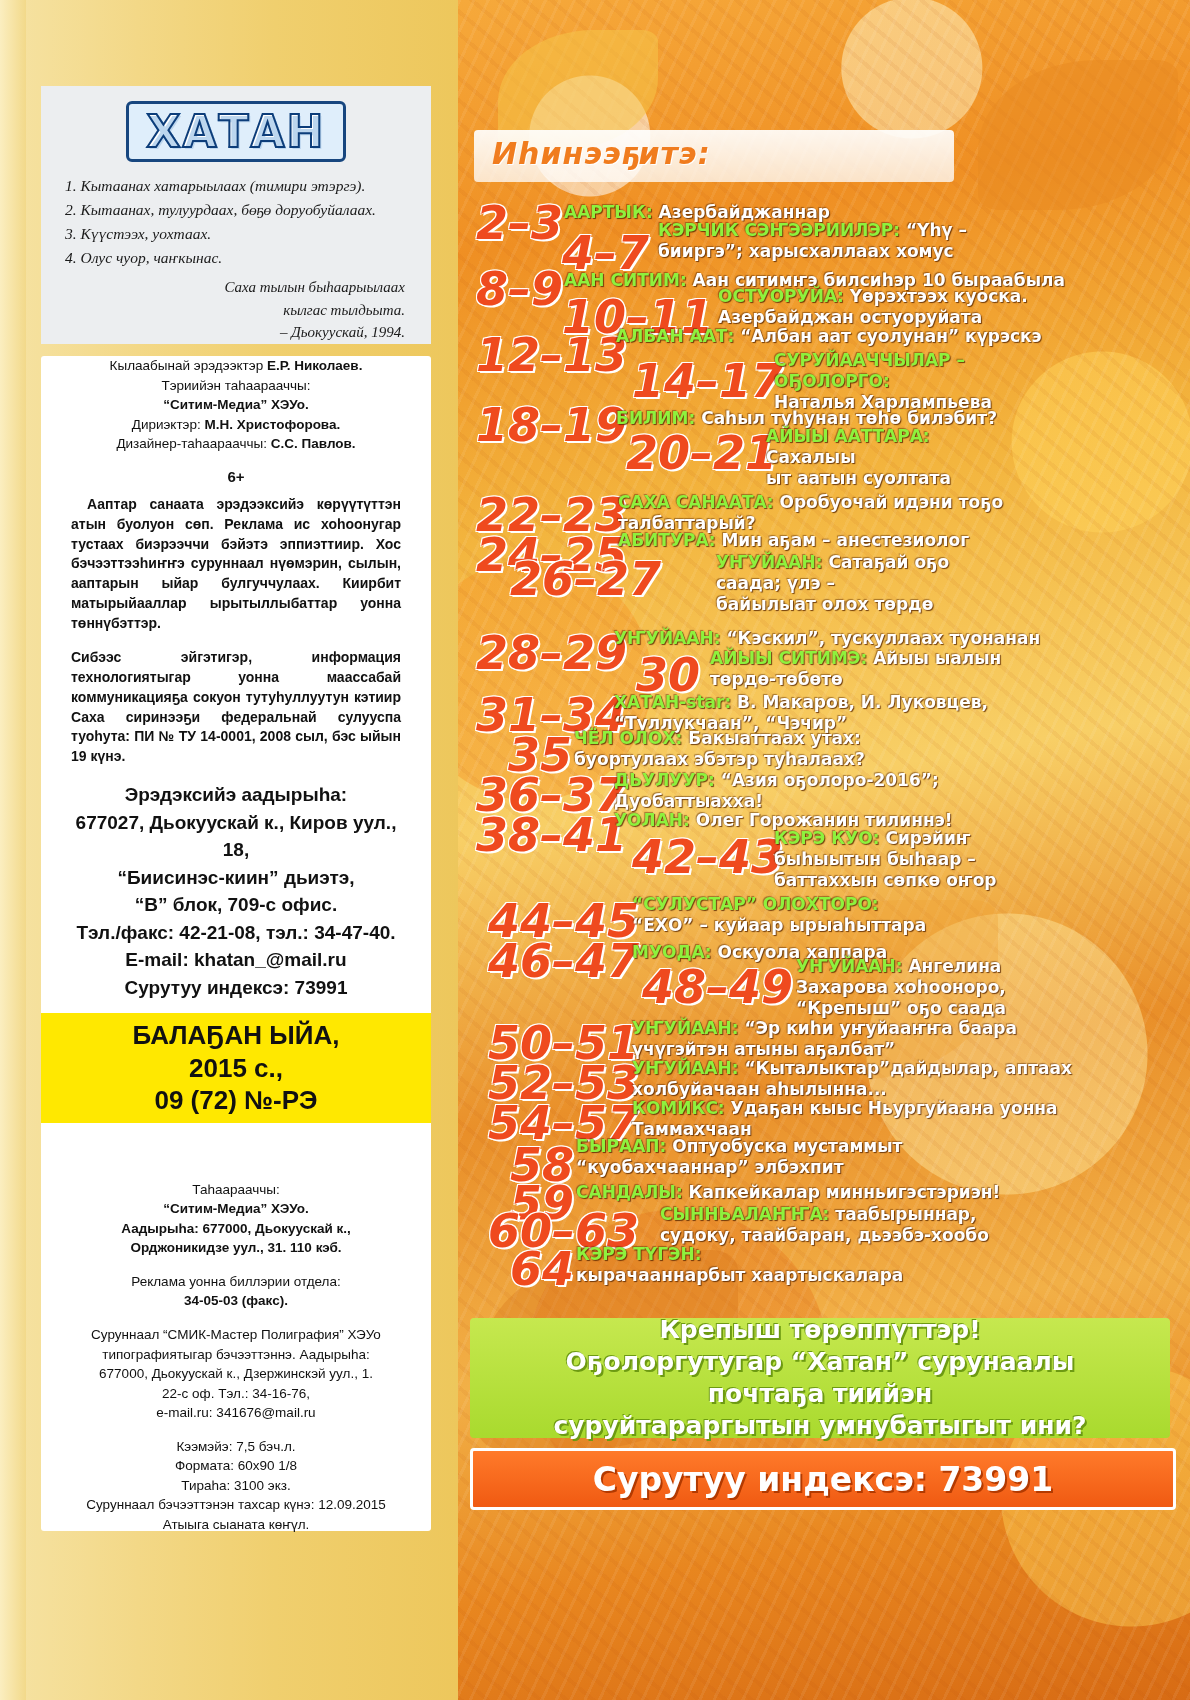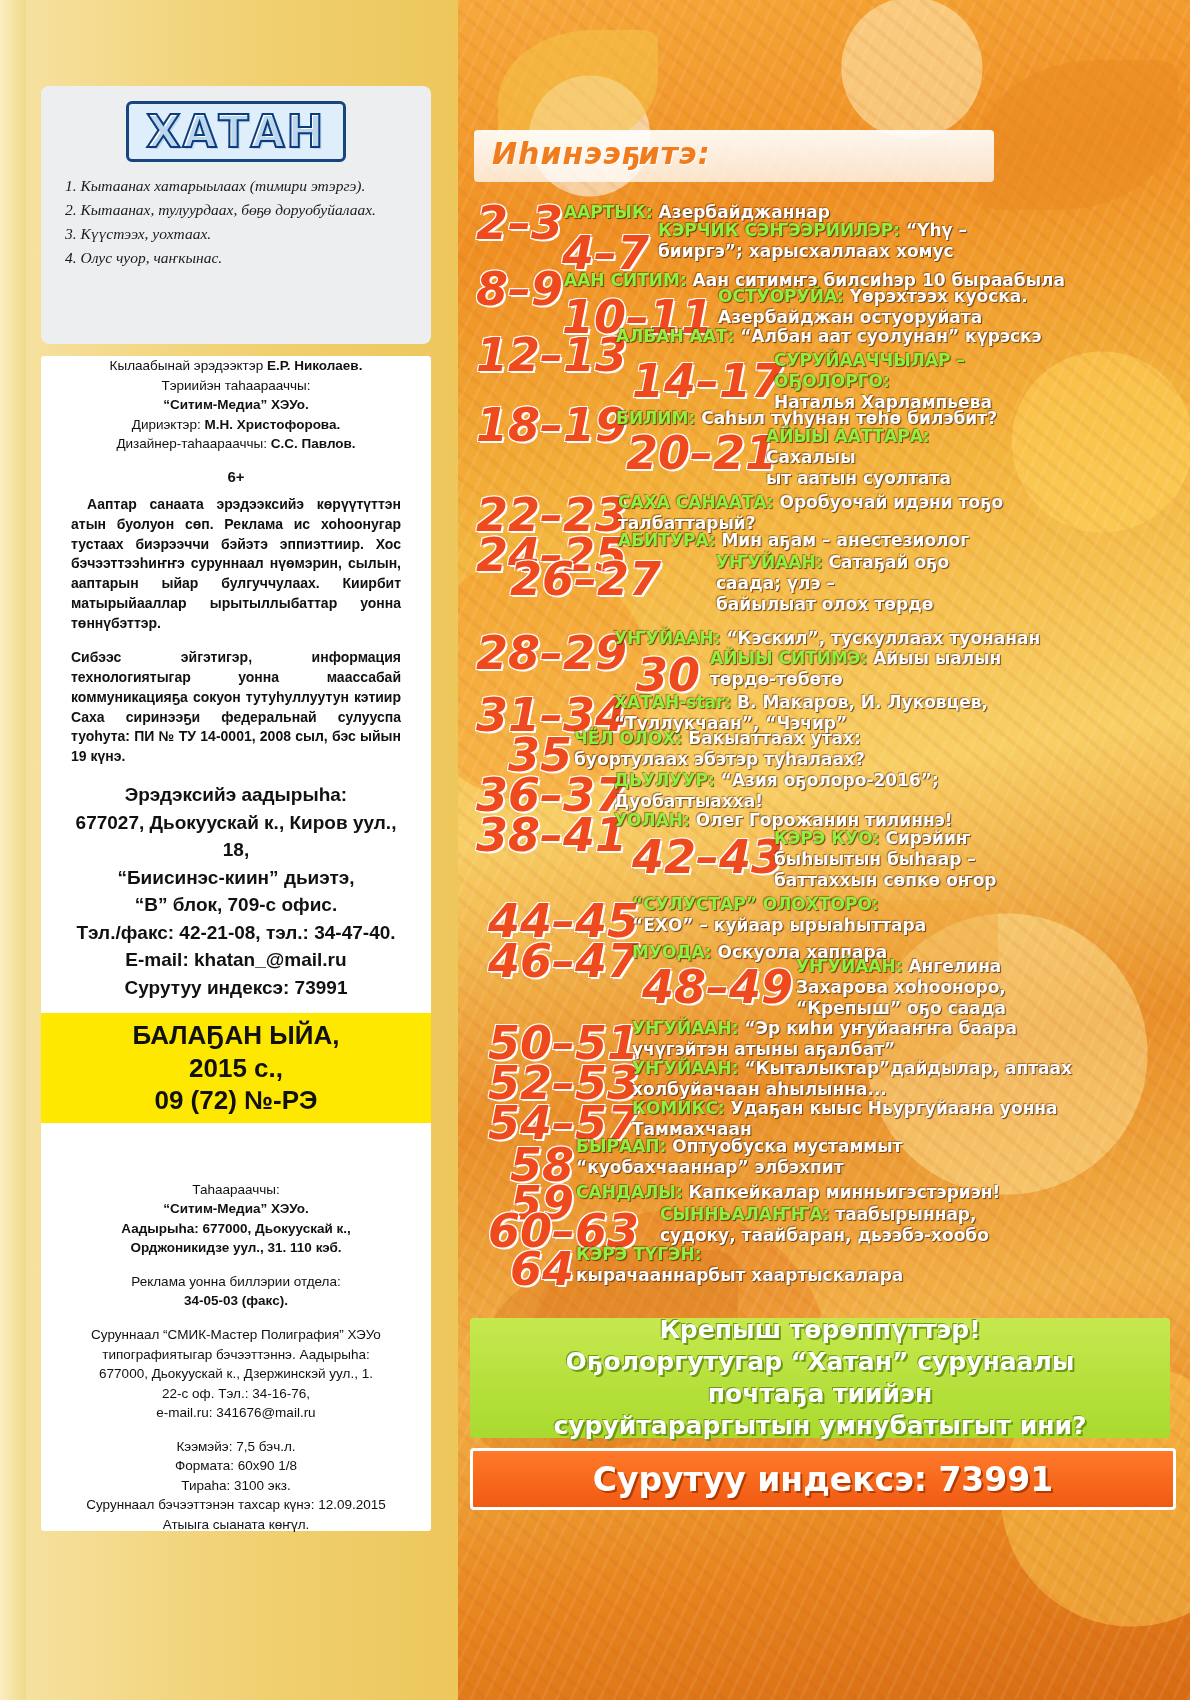--- a/index.html
+++ b/index.html
@@ -35,21 +35,21 @@
   .photo:before{
     content:"";position:absolute;inset:0;
     background:
       repeating-linear-gradient(115deg, rgba(255,255,255,.07) 0 3px, rgba(0,0,0,0) 3px 13px),
       repeating-linear-gradient(40deg, rgba(180,70,10,.07) 0 4px, rgba(0,0,0,0) 4px 17px);
   }
   .leaf{position:absolute;border-radius:60% 10% 60% 10%;opacity:.55;filter:blur(.4px);}
   
   .masthead{
     position:absolute;left:41px;top:86px;width:390px;height:258px;
-    background:#eceef0;border-radius:8px;
+    background:#eceef0;border-radius:0;
   }
   .logo{
     margin:0 auto;padding-top:14px;width:250px;height:62px;
     display:flex;align-items:center;justify-content:center;
   }
   .logo-text{
     font-family:"DejaVu Sans", sans-serif;
     font-weight:bold;font-size:44px;letter-spacing:2px;
     color:#1f5fa8;
     -webkit-text-stroke:2px #0c3d7a;
@@ -91,21 +91,21 @@
   .addr{font-size:19px;line-height:1.45;font-weight:bold;}
   .yellow{
     position:absolute;left:41px;top:1013px;width:390px;height:110px;
     background:#ffe800;display:flex;align-items:center;justify-content:center;
   }
   .yellow div{
     text-align:center;font-weight:bold;font-size:26px;line-height:1.25;color:#111;
   }
   
   .contents-title{
-    position:absolute;left:474px;top:130px;width:520px;height:52px;
+    position:absolute;left:474px;top:130px;width:480px;height:52px;
     background:linear-gradient(180deg,rgba(255,255,255,.92),rgba(255,255,255,.75));
     border-radius:4px;
   }
   .contents-title span{
     position:absolute;left:18px;top:6px;
     font-family:"DejaVu Sans", sans-serif;font-weight:bold;font-style:italic;
     font-size:30px;color:#f07c1e;letter-spacing:1px;
     text-shadow:1px 1px 0 #fff;
   }
   .toc{position:absolute;left:466px;top:186px;width:724px;}
@@ -160,20 +160,25 @@
 
 <div class="masthead">
   <div class="logo">
     <span class="logo-frame"><span class="logo-text">ХАТАН</span></span>
   </div>
   <div class="mast-list">
     <div>1. Кытаанах хатарыылаах (тимири этэргэ).</div>
     <div>2. Кытаанах, тулуурдаах, бөҕө доруобуйалаах.</div>
     <div>3. Күүстээх, уохтаах.</div>
     <div>4. Олус чуор, чаҥкынас.</div>
+  </div>
+  <div class="mast-sign">
+    <div>Саха тылын быһаарыылаах</div>
+    <div>кылгас тылдьыта.</div>
+    <div>– Дьокуускай, 1994.</div>
   </div>
 </div>
 
 <div class="info">
   <div class="blk pad-top line">
     <div>
       <span>Кылаабынай эрэдээктэр</span>
       <span class="b">Е.Р. Николаев.</span>
     </div>
     <div>Тэриийэн таһаарааччы:</div>

